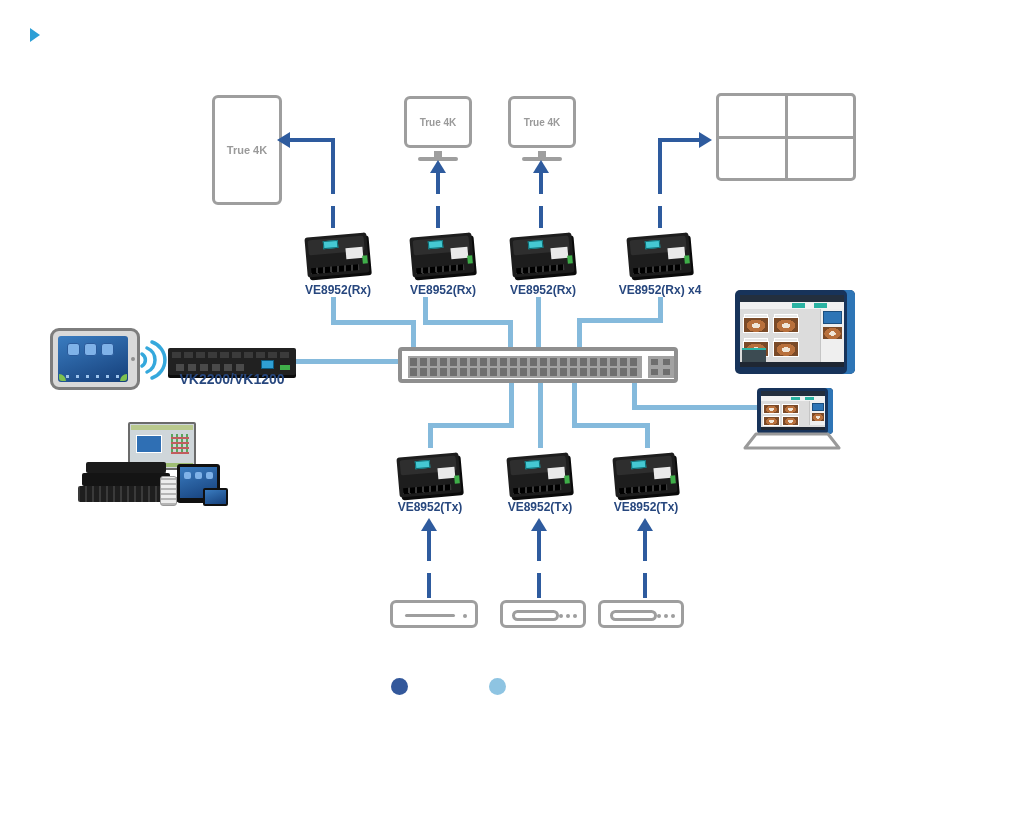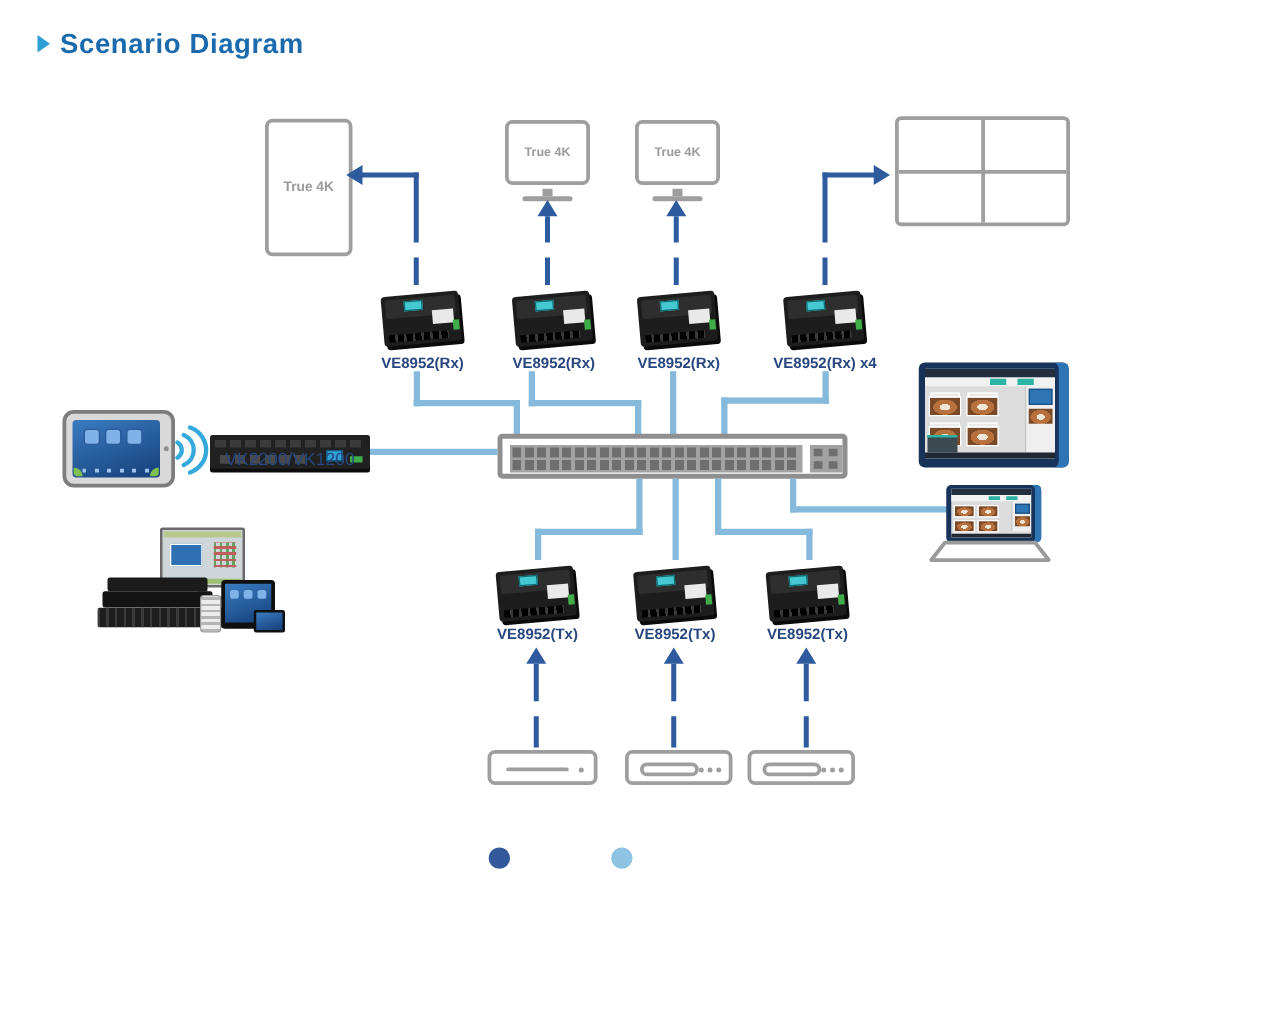--- a/index.html
+++ b/index.html
@@ -69,22 +69,22 @@
   .tab-cam { position:absolute; right:2px; top:26px; width:4px; height:4px; border-radius:50%; background:#8f8f8f; }
 
   .vk-body { position:absolute; left:168px; top:348px; width:128px; height:27px; background:#212121; border-radius:2px;
              box-shadow:0 3px 0 #0c0c0c; }
   .vk-strip { position:absolute; left:4px; top:4px; right:4px; height:6px;
               background:repeating-linear-gradient(90deg,#3b3b3b 0 9px,#212121 9px 12px); }
   .vk-screen { position:absolute; right:22px; top:12px; width:13px; height:9px; background:#2f9fd4; border:1px solid #0b5b82; }
   .vk-ports { position:absolute; left:8px; bottom:4px; width:70px; height:7px;
               background:repeating-linear-gradient(90deg,#4a4a4a 0 8px,#212121 8px 12px); }
   .vk-green { position:absolute; right:6px; bottom:5px; width:10px; height:5px; background:#3fae49; }
-  .vk-label { position:absolute; left:166px; top:359px; width:132px; text-align:center;
-              font-size:14px; font-weight:normal; color:#27477e; }
+  .vk-label { position:absolute; left:166px; top:371px; width:132px; text-align:center;
+              font-size:14px; font-weight:bold; color:#27477e; }
 
   
   .cluster { position:absolute; left:78px; top:420px; width:185px; height:100px; }
   .cl-monitor { position:absolute; left:50px; top:2px; width:68px; height:48px; background:#cfd6da;
                 border:2px solid #6b6b6b; border-radius:2px; }
   .cl-mon-top { position:absolute; left:1px; right:1px; top:1px; height:5px; background:#b9c98e; }
   .cl-mon-blue { position:absolute; left:6px; top:11px; width:26px; height:18px; background:#2f6fb4; border:1px solid #fff; }
   .cl-mon-grid { position:absolute; right:5px; top:10px; width:18px; height:20px;
                  background:repeating-linear-gradient(0deg,#c04040 0 2px,transparent 2px 5px),
                             repeating-linear-gradient(90deg,#3f9a3f 0 2px,transparent 2px 5px); opacity:.8; }
@@ -128,21 +128,20 @@
   .laptop-base { position:absolute; left:742px; top:432px; width:100px; height:20px; }
 
   .wifi { position:absolute; left:134px; top:334px; }
 </style>
 </head>
 <body>
 
 <div id="stage">
 
   <div class="title-tri"></div>
-  <div class="page-title">Scenario Diagram</div>
 
   <div class="display" style="left:212px; top:95px; width:70px; height:110px;">
     <span class="d-label">True 4K</span>
   </div>
 
   <div class="display" style="left:404px; top:96px; width:68px; height:52px;">
     <span class="d-label" style="font-size:10px;">True 4K</span>
   </div>
   <div class="stand-neck" style="left:434px; top:151px; width:8px; height:6px;"></div>
   <div class="stand-base" style="left:418px; top:157px; width:40px; height:4px;"></div>

